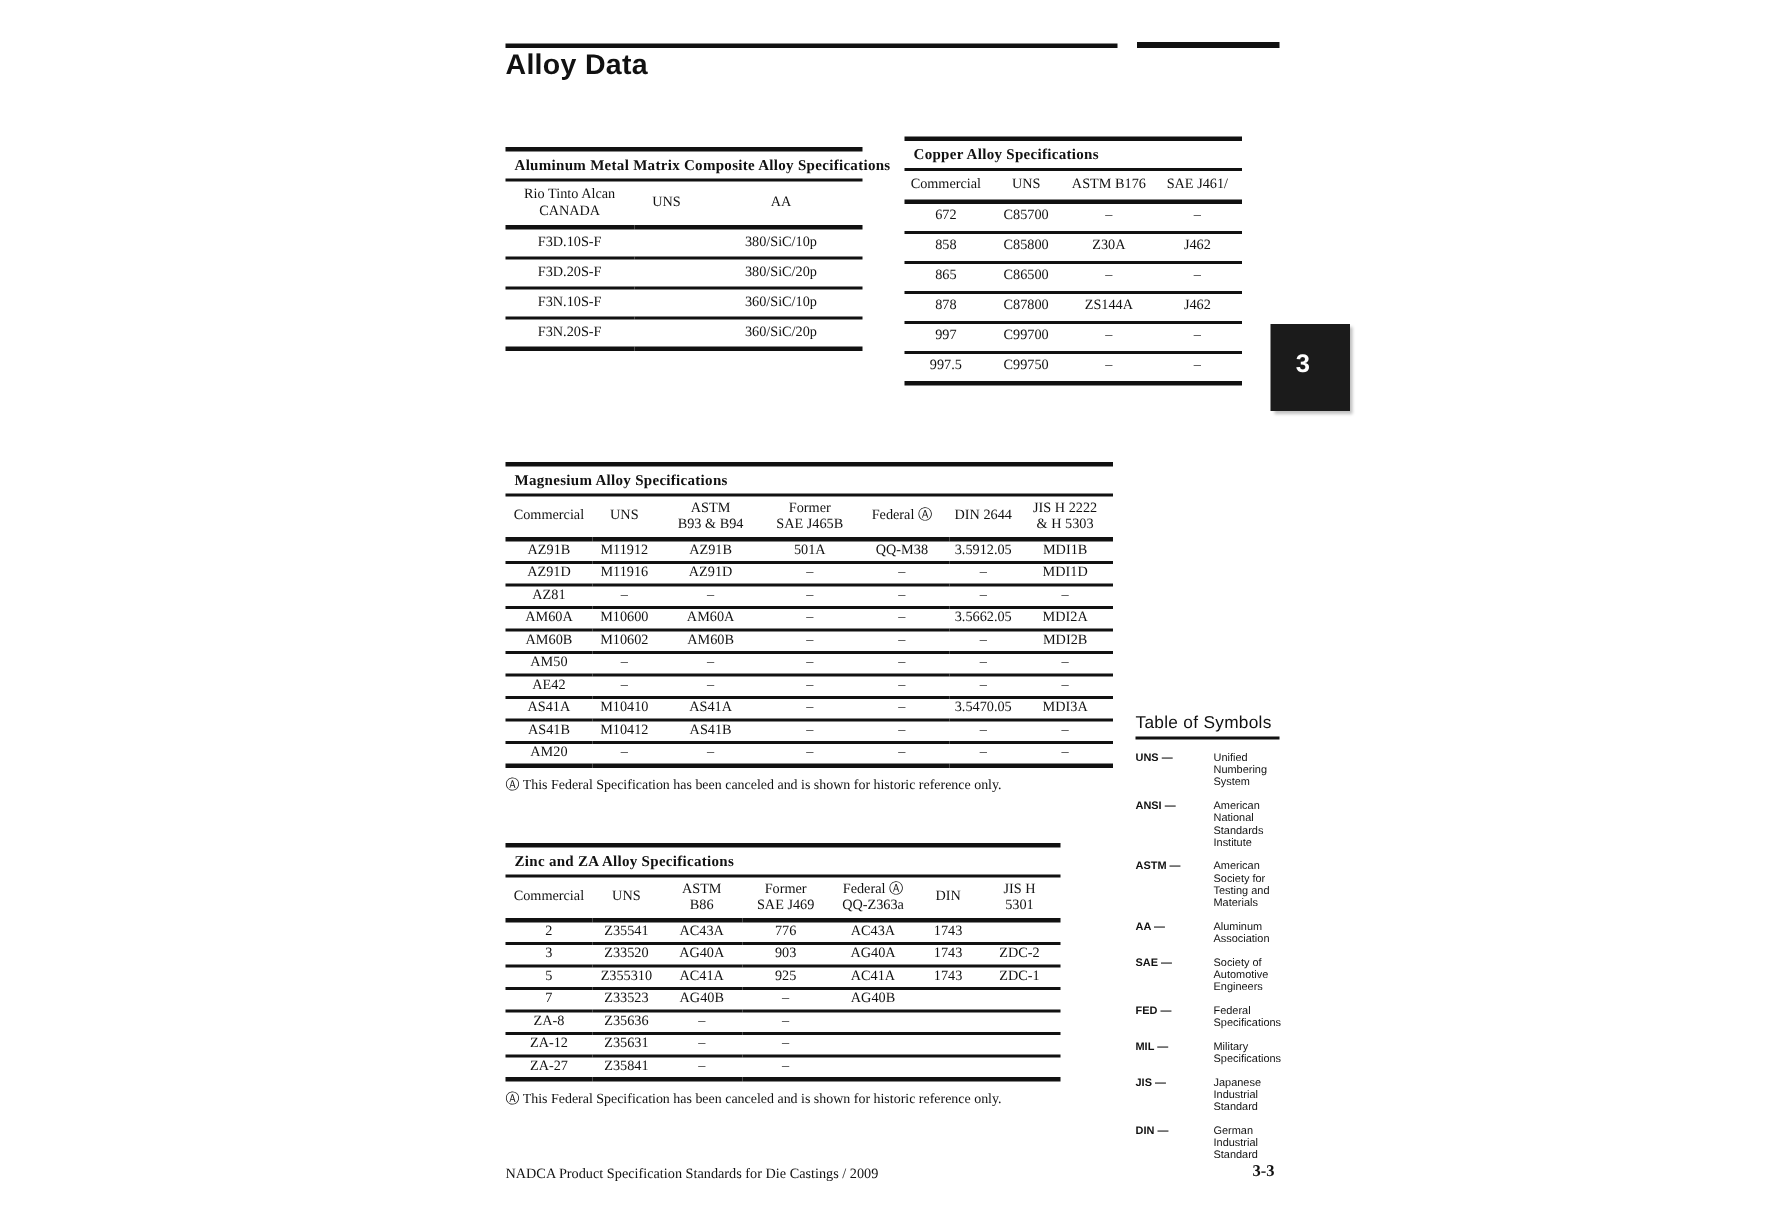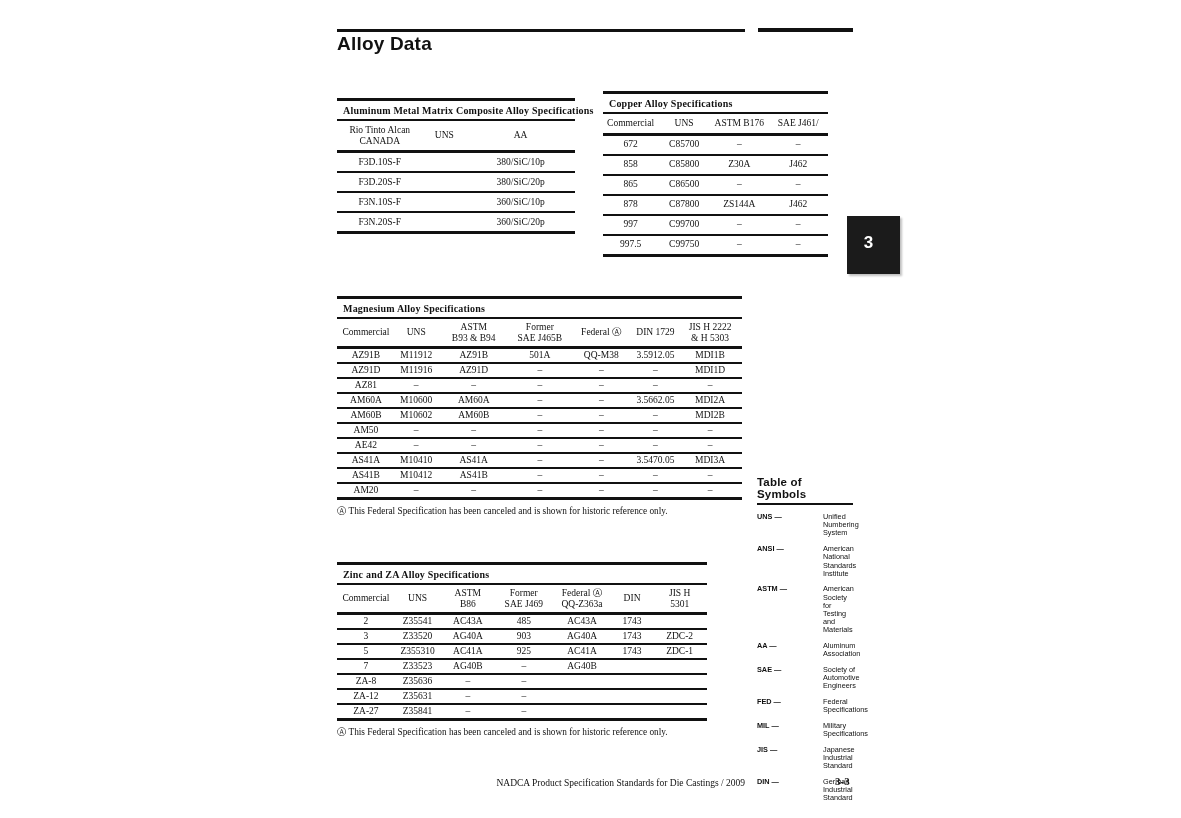--- a/index.html
+++ b/index.html
@@ -27,21 +27,21 @@
     white-space:pre-line; line-height:10.5px; padding:4px 1px; border-bottom:3px solid #111;
   }
   .alloy-table td {
     font-size:9.5px; text-align:center; line-height:11px;
     padding:3.5px 1px; border-bottom:2px solid #111; overflow:hidden; white-space:nowrap;
   }
   .alloy-table tbody tr:last-child td { border-bottom:3px solid #111; }
   
   .pos-alu { left:337px; top:98px;  width:238px; }
   .pos-cu  { left:603px; top:91px;  width:225px; }
-  .pos-mg  { left:337px; top:296px; width:405px; }
+  .pos-mg  { left:337px; top:308px; width:405px; }
   .pos-zn  { left:337px; top:562px; width:370px; }
   .tbl-mg th, .tbl-zn th { padding:3px 1px; }
   .tbl-mg td, .tbl-zn td { padding:1px 1px; }
   .tbl-alu th:nth-child(1){width:36%} .tbl-alu th:nth-child(2){width:18%} .tbl-alu th:nth-child(3){width:46%}
   .tbl-cu th:nth-child(1){width:24.5%} .tbl-cu th:nth-child(2){width:23%} .tbl-cu th:nth-child(3){width:26%} .tbl-cu th:nth-child(4){width:26.5%}
   .tbl-mg th:nth-child(1){width:14.3%} .tbl-mg th:nth-child(2){width:10.4%} .tbl-mg th:nth-child(3){width:18%}
   .tbl-mg th:nth-child(4){width:14.8%} .tbl-mg th:nth-child(5){width:15.6%} .tbl-mg th:nth-child(6){width:11.1%} .tbl-mg th:nth-child(7){width:15.8%}
   .tbl-zn th:nth-child(1){width:15.7%} .tbl-zn th:nth-child(2){width:12.2%} .tbl-zn th:nth-child(3){width:14.9%}
   .tbl-zn th:nth-child(4){width:15.4%} .tbl-zn th:nth-child(5){width:16.2%} .tbl-zn th:nth-child(6){width:10.8%} .tbl-zn th:nth-child(7){width:14.8%}
   .footnote { font-size:9.3px; margin-top:5px; white-space:nowrap; }
@@ -49,29 +49,29 @@
   .section-tab {
     position:absolute; left:847px; top:216px; width:53px; height:58px; background:#1b1b1b;
     display:flex; align-items:center; justify-content:center;
     color:#fff; font-family:"Liberation Sans", sans-serif; font-weight:bold; font-size:17px;
     box-shadow:2px 2px 2px rgba(0,0,0,.25);
   }
   .section-tab span { margin-right:10px; margin-bottom:4px; }
   
   .symbols { position:absolute; left:757px; top:476px; width:100px; font-family:"Liberation Sans", sans-serif; }
   .symbols-title {
-    font-weight:bold; font-size:11.5px; letter-spacing:.2px;
+    font-weight:normal; font-size:11.5px; letter-spacing:.2px;
     padding-bottom:3px; border-bottom:2px solid #111; width:96px;
   }
   .sym-list { margin-top:8px; }
-  .sym-entry { display:flex; margin-bottom:7.5px;gap:14px; }
+  .sym-entry { display:flex; margin-bottom:7.5px; }
   .sym-abbr { flex:0 0 31px; font-weight:bold; font-size:7.3px; line-height:8.2px; white-space:nowrap; }
   .sym-def  { font-size:7.3px; line-height:8.2px; white-space:pre-line;margin-left:21px; }
   
-  .footer-text { position:absolute; left:337px; top:778px; width:408px; text-align:right; font-size:9.5px; }
+  .footer-text { position:absolute; left:337px; top:778px; width:408px; text-align:left; font-size:9.5px; }
   .page-number { position:absolute; left:835px; top:775px; font-weight:bold; font-size:11px; }
 </style>
 </head>
 <body>
 
 <div class="page">
 
   <div class="rule-long"></div>
   <div class="rule-short"></div>
   <div class="page-title">Alloy Data</div>
@@ -174,21 +174,21 @@
       <table class="tbl-mg">
         <thead>
             <tr>
               <th>Commercial</th>
               <th>UNS</th>
               <th>ASTM
 B93 &amp; B94</th>
               <th>Former
 SAE J465B</th>
               <th>Federal Ⓐ</th>
-              <th>DIN 1729</th>
+              <th>DIN 2644</th>
               <th>JIS H 2222
 &amp; H 5303</th>
             </tr>
           </thead>
           <tbody>
             <tr>
               <td>AZ91B</td>
               <td>M11912</td>
               <td>AZ91B</td>
               <td>501A</td>
@@ -300,21 +300,21 @@
               <th>DIN</th>
               <th>JIS H
 5301</th>
             </tr>
           </thead>
           <tbody>
             <tr>
               <td>2</td>
               <td>Z35541</td>
               <td>AC43A</td>
-              <td>485</td>
+              <td>776</td>
               <td>AC43A</td>
               <td>1743</td>
               <td></td>
             </tr>
             <tr>
               <td>3</td>
               <td>Z33520</td>
               <td>AG40A</td>
               <td>903</td>
               <td>AG40A</td>

